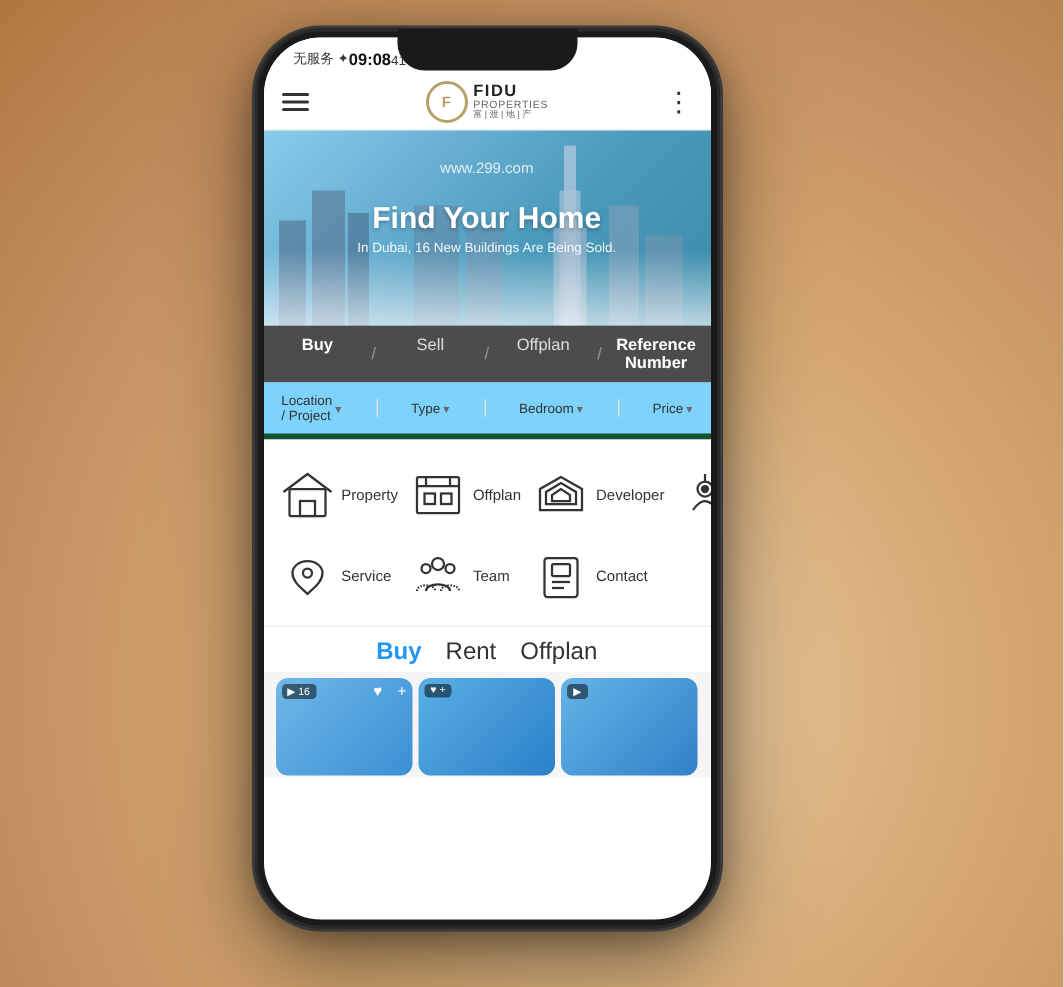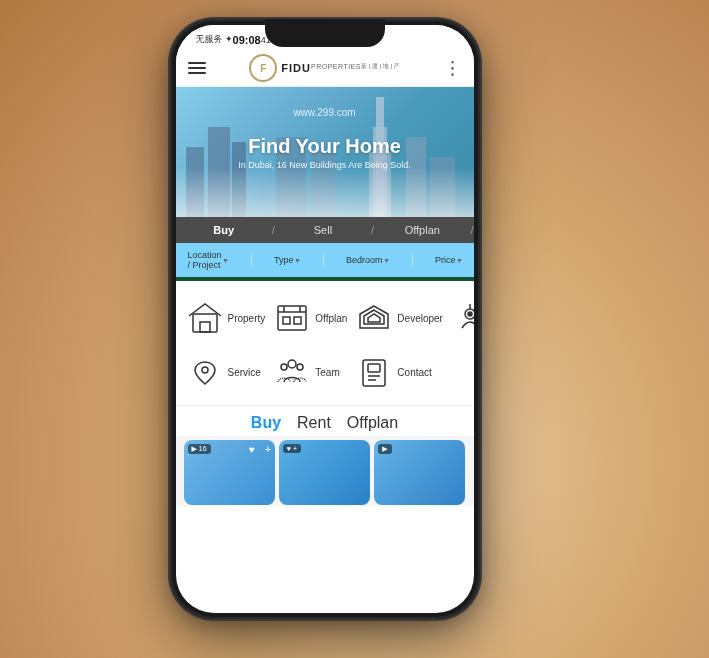--- a/index.html
+++ b/index.html
@@ -132,21 +132,21 @@
       display: flex; align-items: center; gap: 4px;
     }
     .nav-logo-circle {
       width: 28px; height: 28px;
       border: 2px solid #b8a06a;
       border-radius: 50%;
       display: flex; align-items: center; justify-content: center;
       font-size: 10px; font-weight: bold; color: #b8a06a;
     }
     .nav-logo-text {
-      display: flex; flex-direction: row; line-height: 1;
+      display: flex; flex-direction: column; line-height: 1;
     }
     .nav-logo-main { font-size: 11px; font-weight: 700; letter-spacing: 1px; color: #222; }
     .nav-logo-sub { font-size: 7px; color: #666; letter-spacing: 0.5px; }
     .nav-logo-chinese { font-size: 6px; color: #666; }
     .nav-dots { font-size: 18px; color: #333; cursor: pointer; }
 
     
     .hero {
       position: relative;
       height: 130px;
@@ -402,20 +402,21 @@
         </div>
       </div>
 
       <div class="search-tabs">
         <div class="search-tab active">Buy</div>
         <div class="search-tab-divider">/</div>
         <div class="search-tab">Sell</div>
         <div class="search-tab-divider">/</div>
         <div class="search-tab">Offplan</div>
         <div class="search-tab-divider">/</div>
+        <div class="search-tab reference">Reference Number</div>
       </div>
 
       <div class="filter-bar">
         <div class="filter-item">
           <span>Location / Project</span>
           <span class="filter-arrow">▾</span>
         </div>
         <div class="filter-divider"></div>
         <div class="filter-item">
           <span>Type</span>

